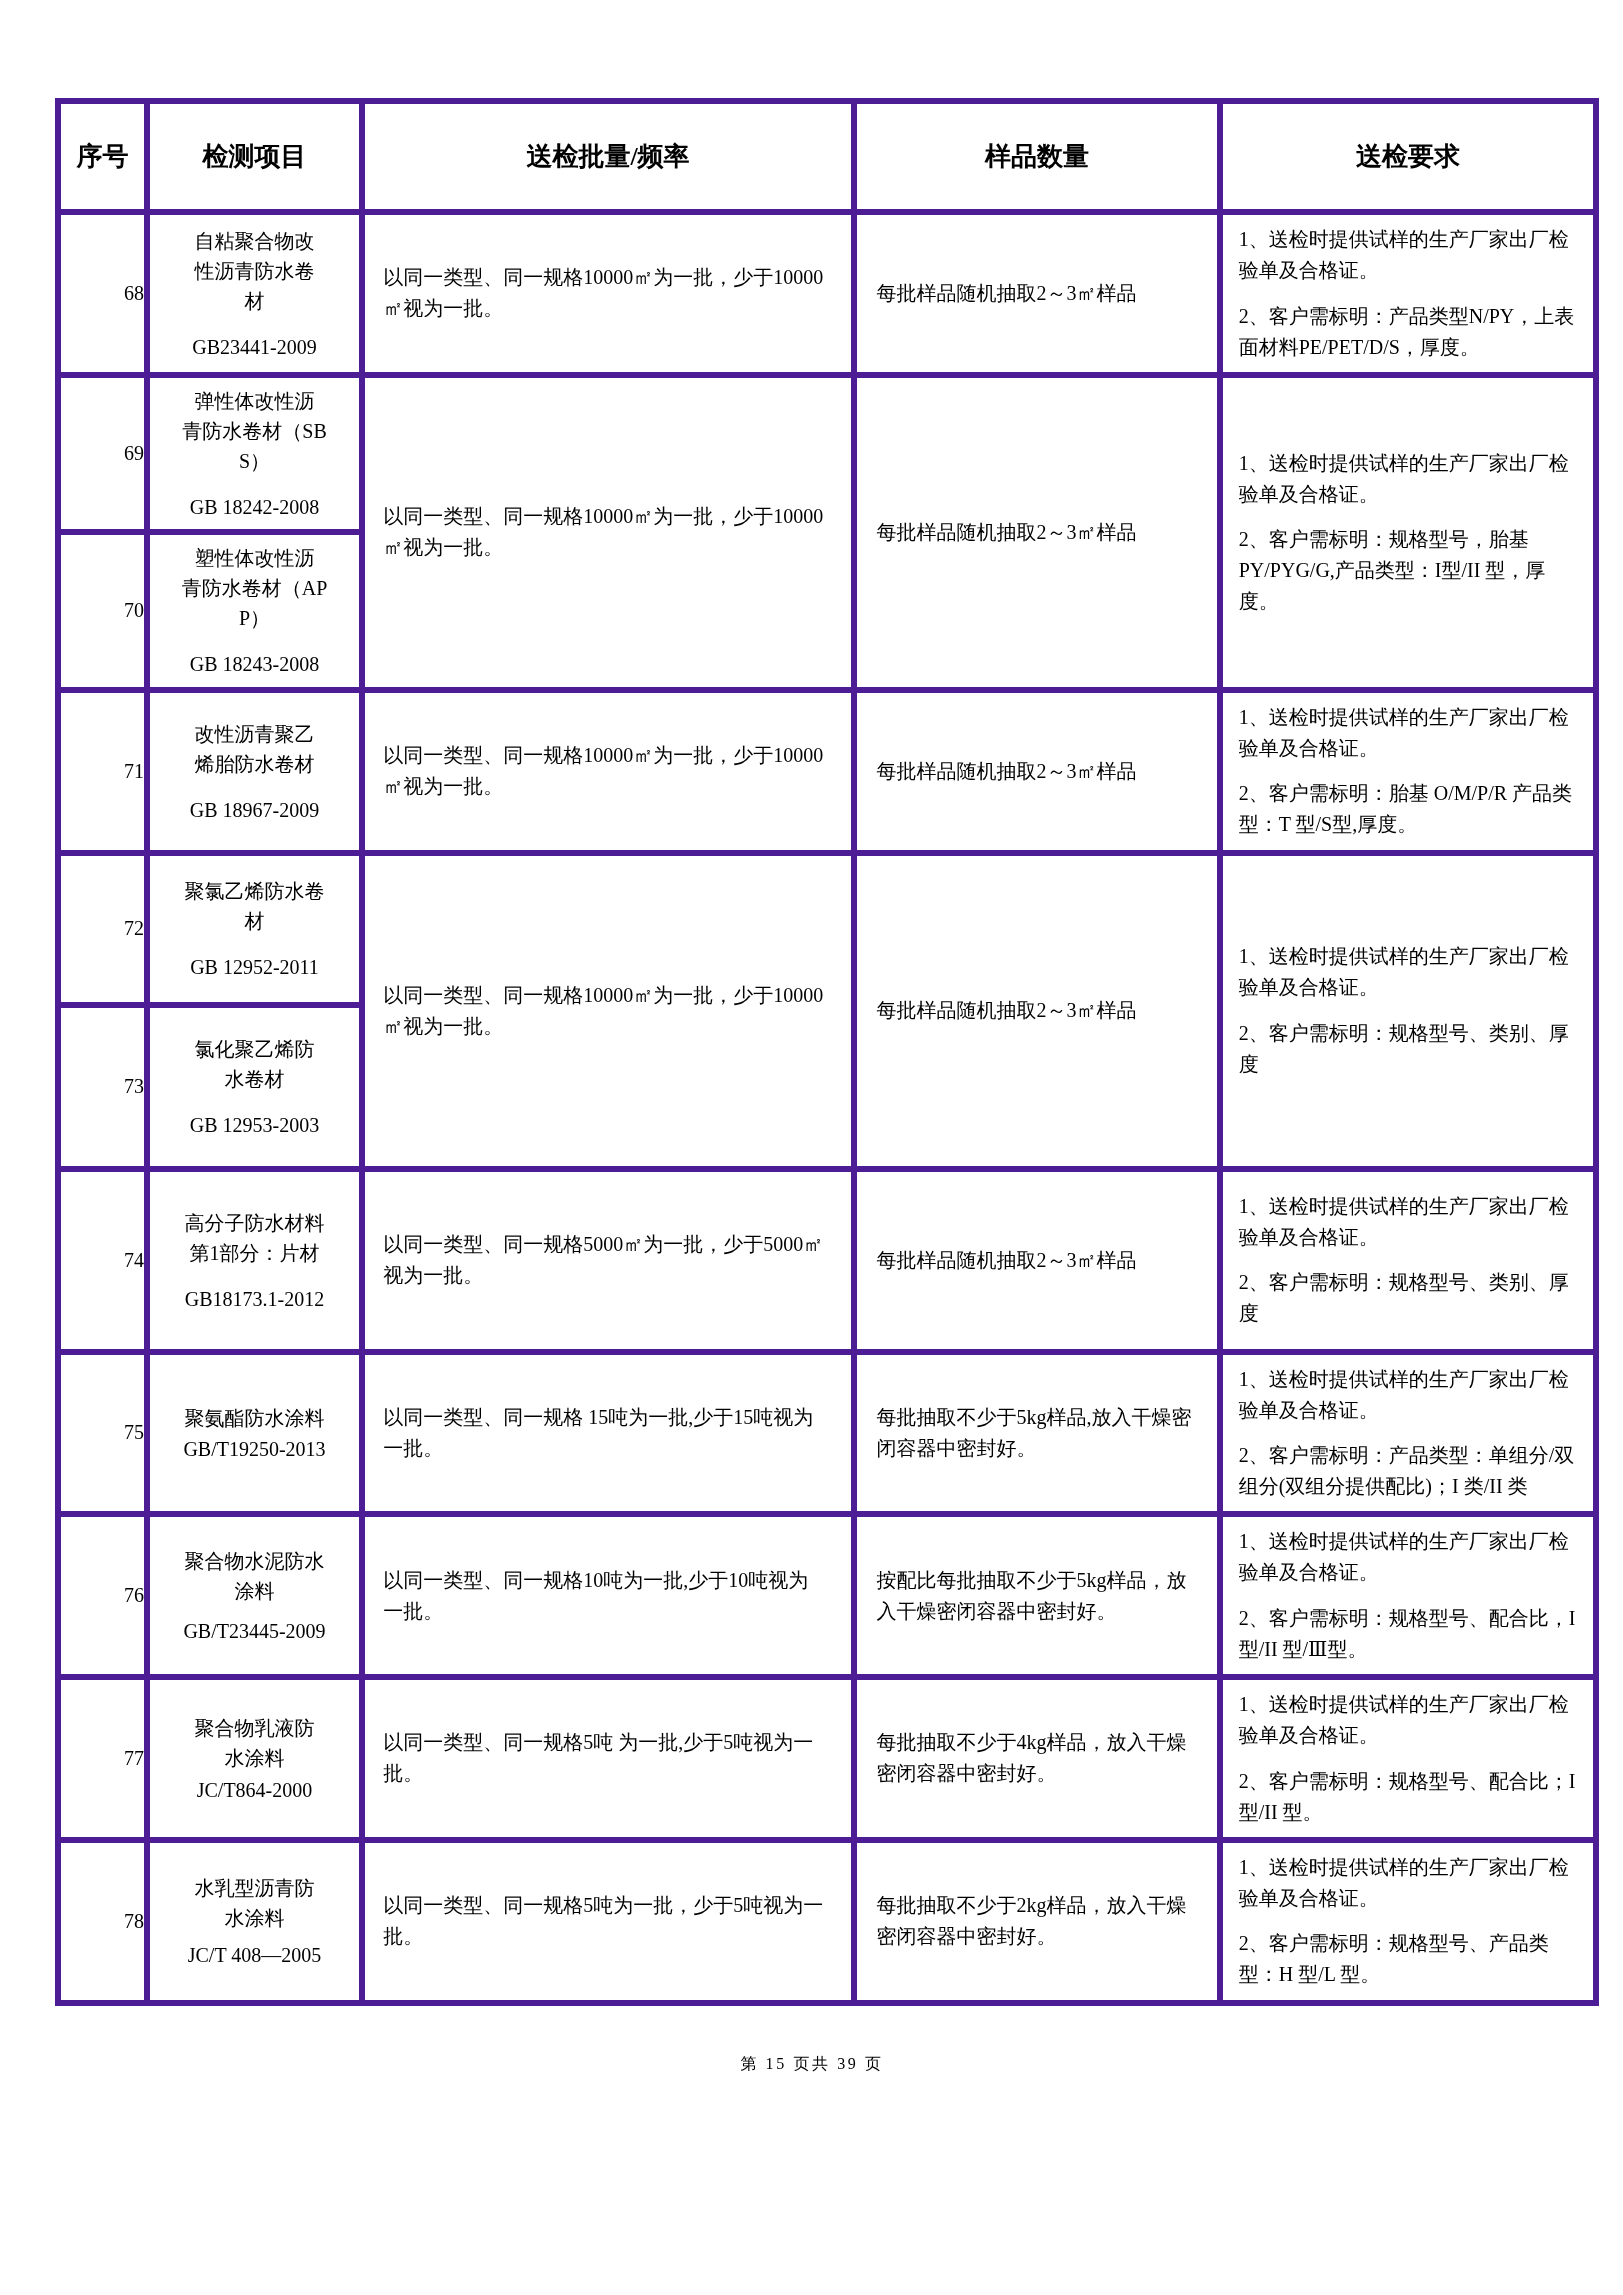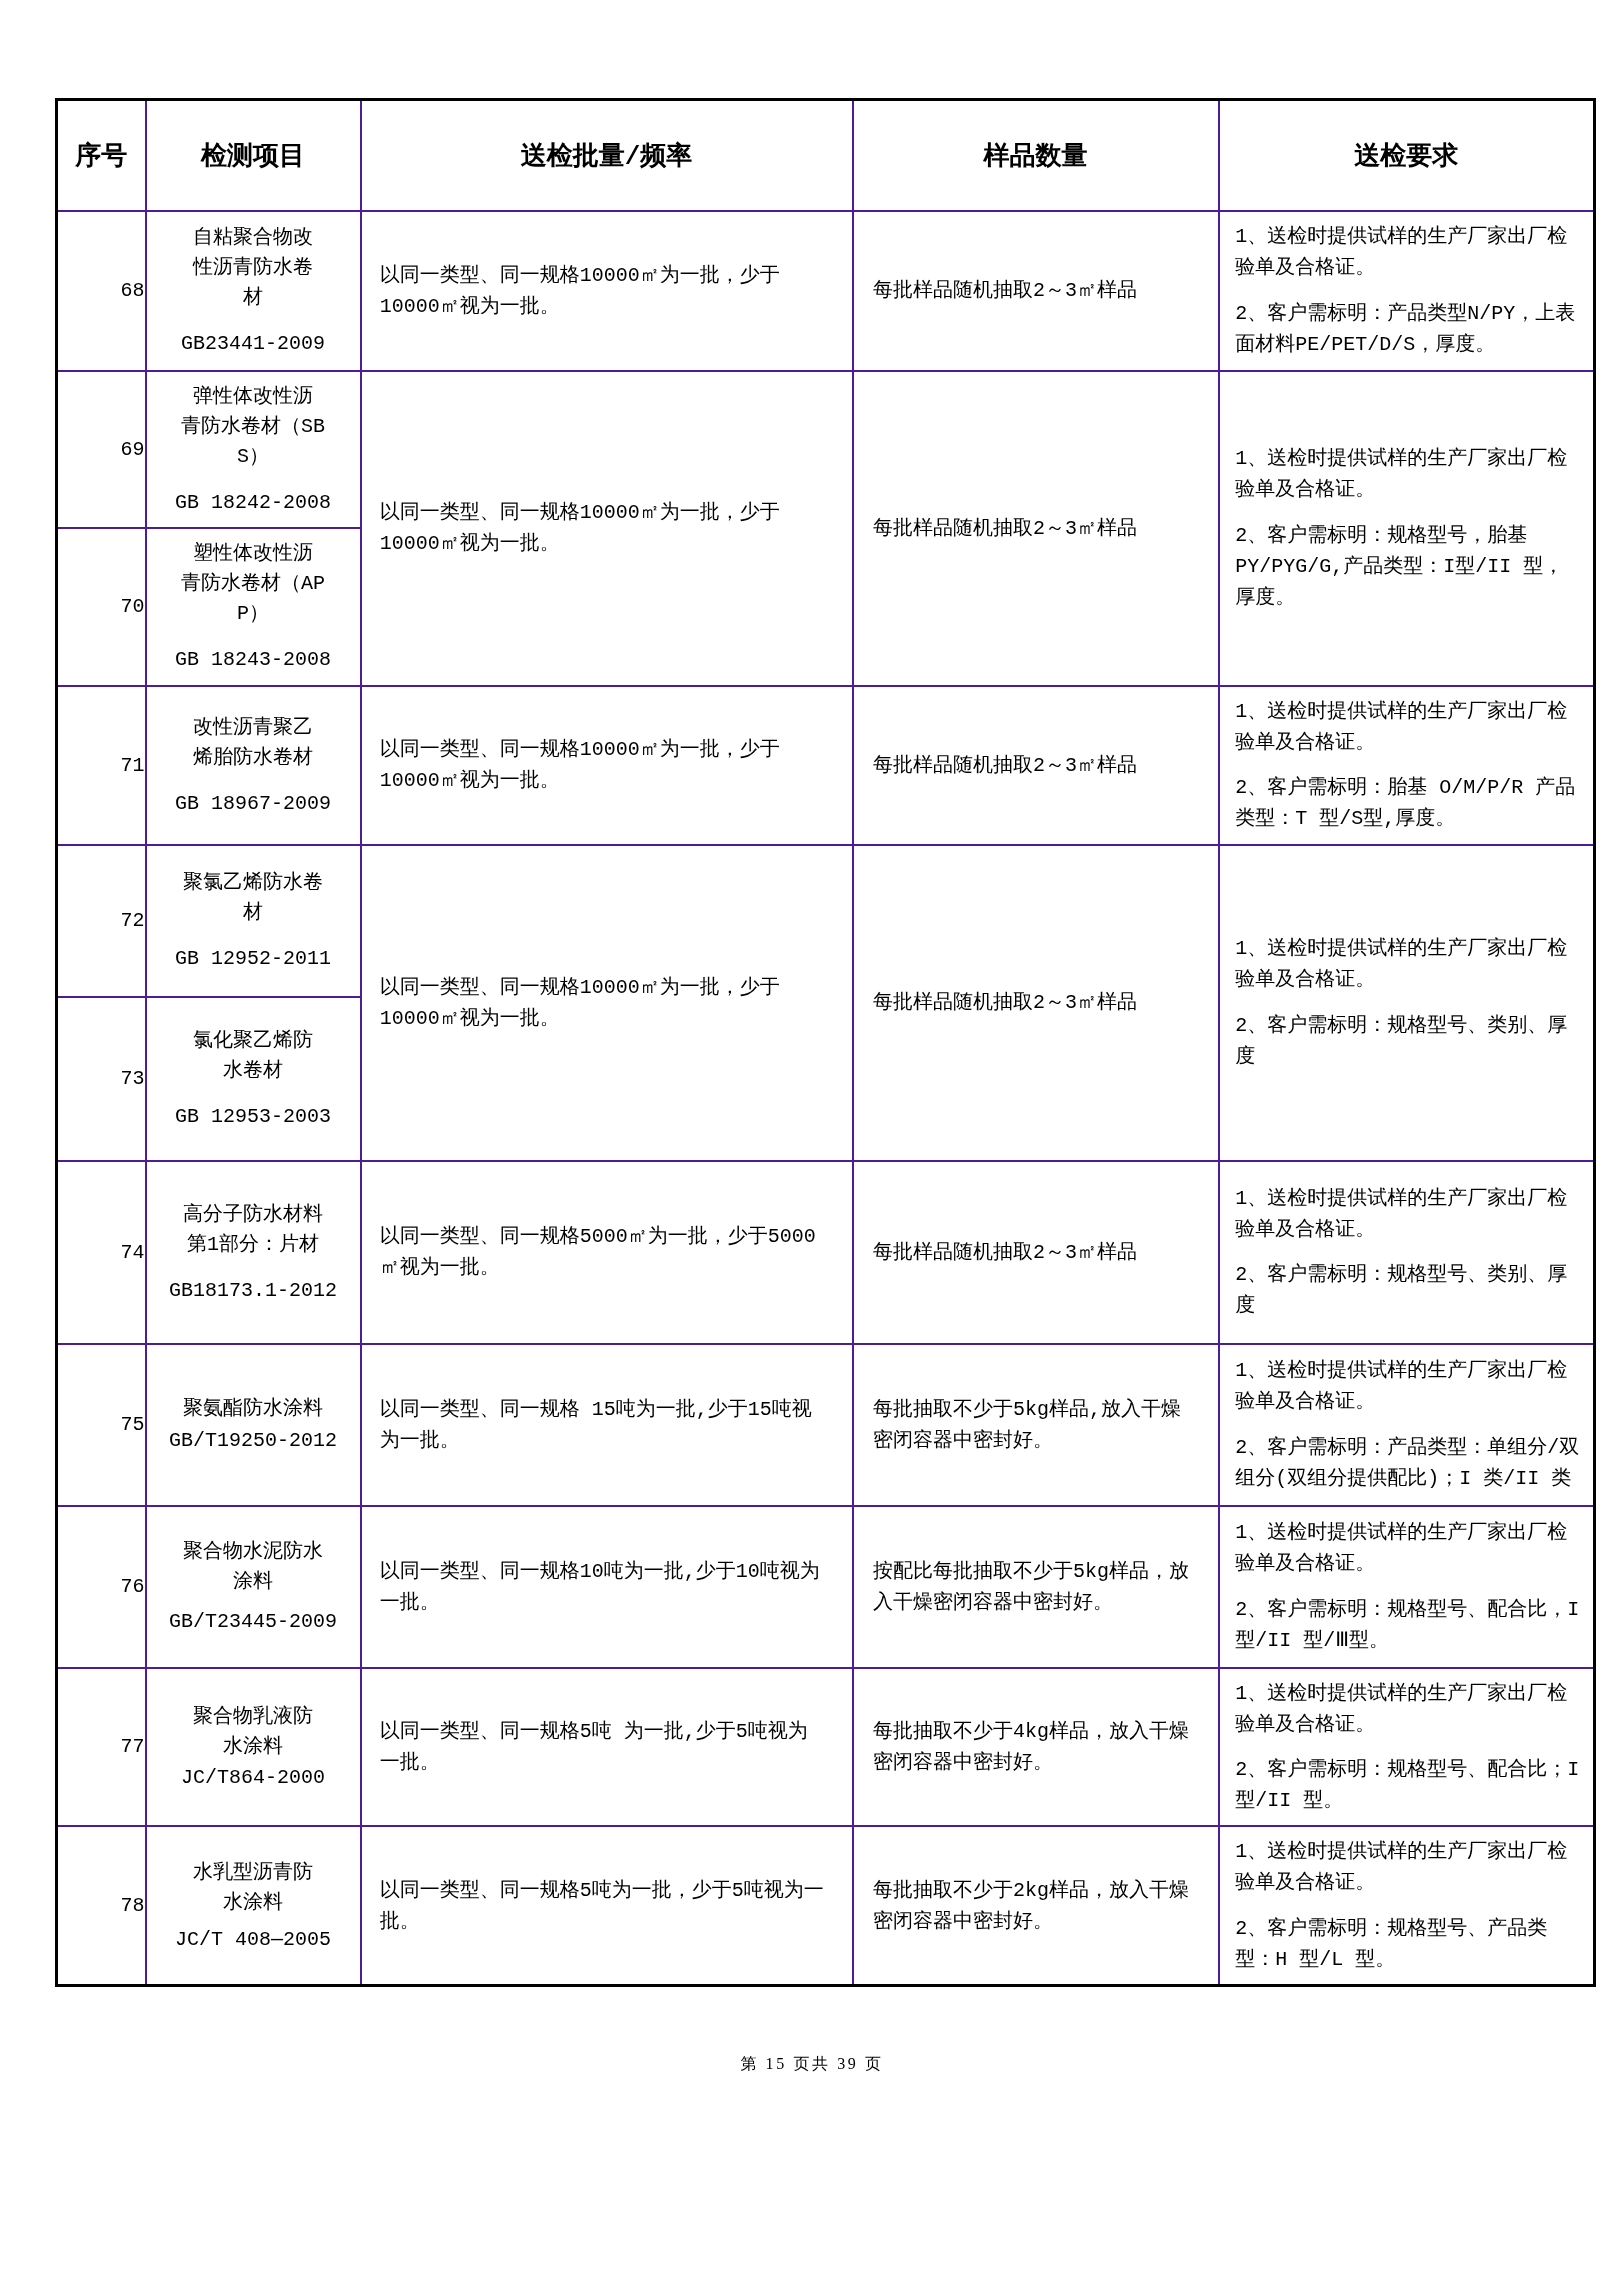--- a/index.html
+++ b/index.html
@@ -18,24 +18,23 @@
   }
   table.doc-table {
     position: absolute;
     left: 55px;
     top: 98px;
     border-collapse: collapse;
     table-layout: fixed;
     border: 3.3px solid #000;
   }
   .doc-table th, .doc-table td {
-    border: 2px solid #4c1d95;
+    border: 6px solid #4c1d95;
     vertical-align: middle;
     overflow: hidden;
-    font-family: Liberation Mono, monospace;
   }
   .doc-table th {
     font-size: 26px;
     font-weight: bold;
     text-align: center;
     padding: 0 5.2px;
   }
   .doc-table td {
     font-size: 20px;
     line-height: 1.55;
@@ -199,21 +198,21 @@
       <td class="req-cell">
         <p>1、送检时提供试样的生产厂家出厂检验单及合格证。</p>
         <p>2、客户需标明：规格型号、类别、厚度</p>
       </td>
     </tr>
 
     <tr style="height:162px">
       <td class="num-cell">75</td>
       <td class="item-cell">
         <div class="item-name">聚氨酯防水涂料</div>
-        <div class="item-std" style="margin-top:2.6px">GB/T19250-2012</div>
+        <div class="item-std" style="margin-top:2.6px">GB/T19250-2013</div>
       </td>
       <td class="batch-cell">以同一类型、同一规格 15吨为一批,少于15吨视为一批。</td>
       <td class="sample-cell">每批抽取不少于5kg样品,放入干燥密闭容器中密封好。</td>
       <td class="req-cell">
         <p>1、送检时提供试样的生产厂家出厂检验单及合格证。</p>
         <p>2、客户需标明：产品类型：单组分/双组分(双组分提供配比)；I 类/II 类</p>
       </td>
     </tr>
 
     <tr style="height:162px">

